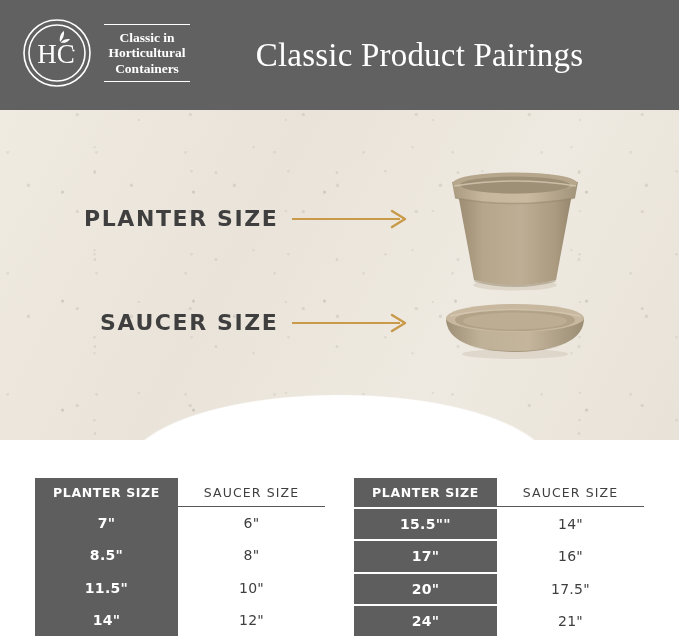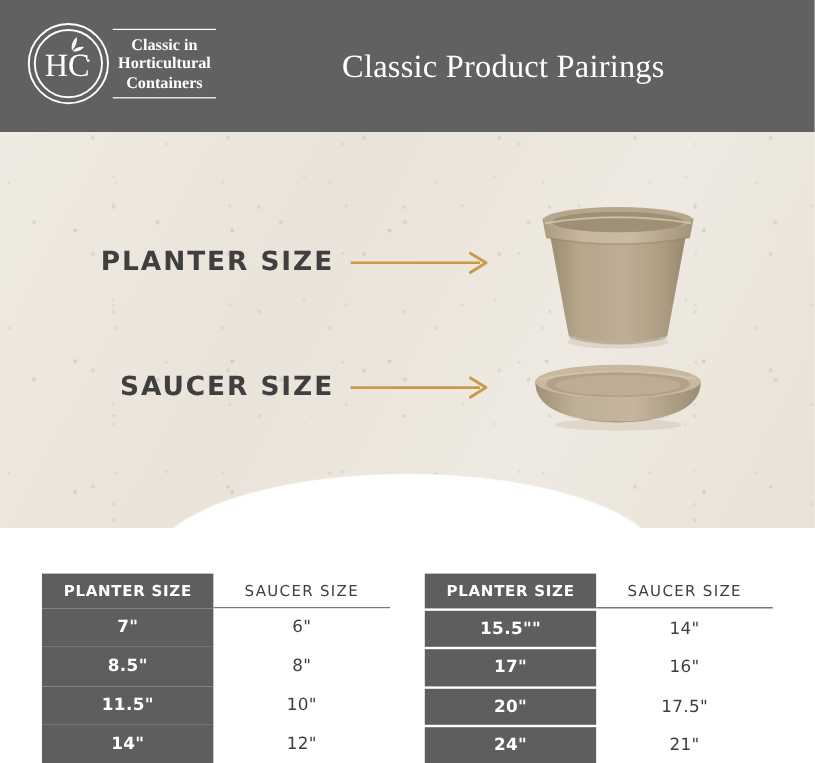--- a/index.html
+++ b/index.html
@@ -22,21 +22,21 @@
     width: 679px;
     height: 110px;
     background: #616161;
     overflow: hidden;
   }
   .brand {
     position: absolute;
     left: 22px; top: 18px;
     display: flex;
     align-items: center;
-    gap: 2px;
+    gap: 12px;
   }
   .logo-mark {
     width: 70px; height: 70px;
     position: relative;
     flex: none;
   }
   .logo-mark svg { display: block; }
   .brand-lines {
     color: #ffffff;
     font-family: "Liberation Serif", serif;
@@ -61,21 +61,21 @@
     position: absolute;
     left: 0; top: 0;
     width: 679px; height: 110px;
     display: flex;
     align-items: center;
     justify-content: center;
     padding-left: 160px;
     box-sizing: border-box;
     color: #ffffff;
     font-family: "Liberation Serif", serif;
-    font-size: 27px;
+    font-size: 33px;
     font-weight: normal;
     letter-spacing: 0.2px;
     pointer-events: none;
   }
 
   
   .hero {
     position: absolute;
     left: 0; top: 110px;
     width: 679px;

